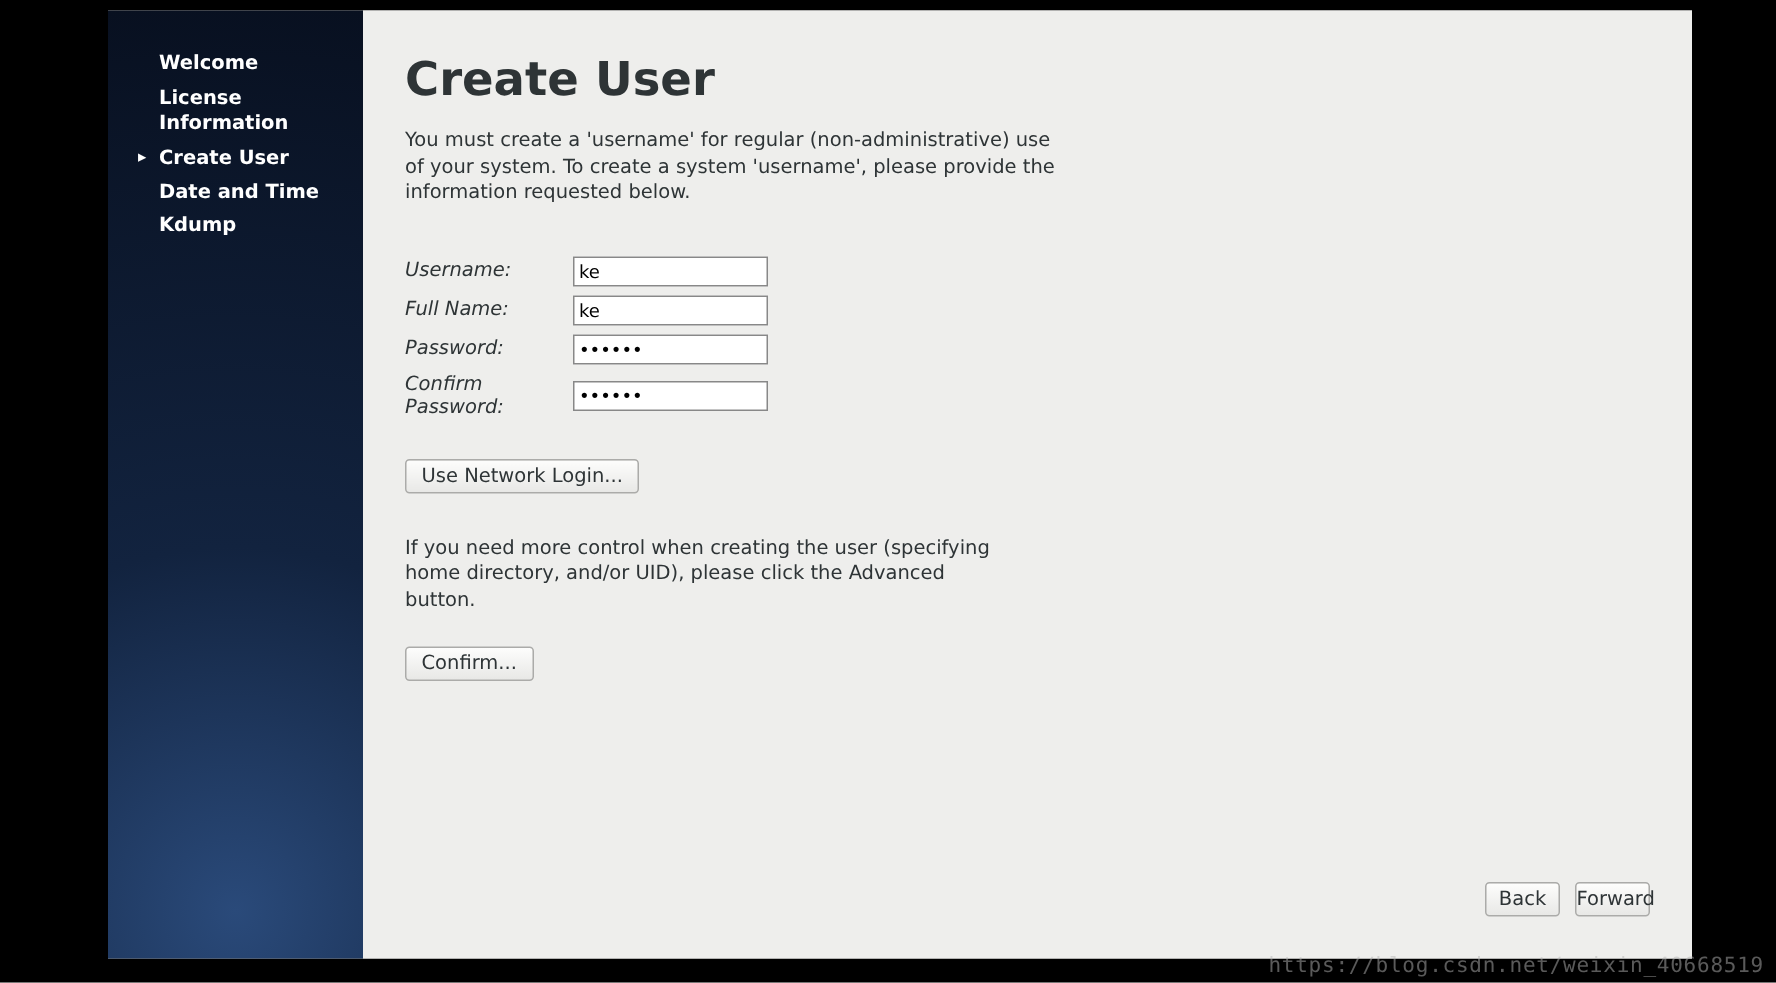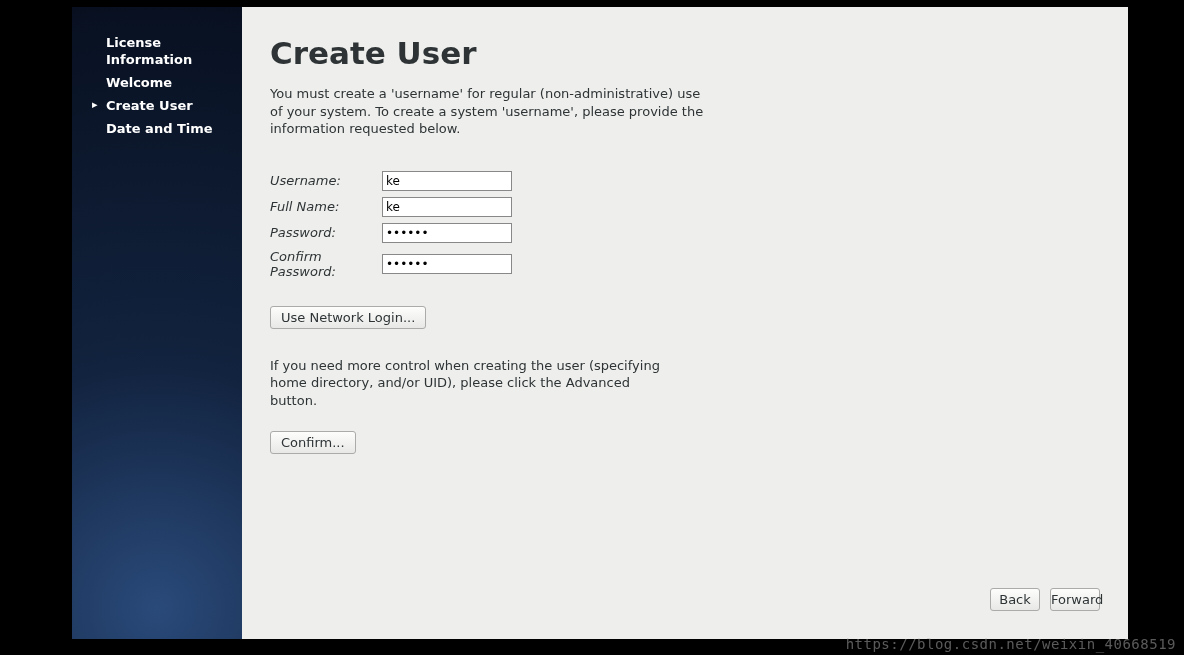--- a/index.html
+++ b/index.html
@@ -149,24 +149,25 @@
       font-family: monospace;
       letter-spacing: 0.5px;
     }
   </style>
 </head>
 <body>
 
 <div class="window">
 
   <div class="sidebar">
+    <div class="sidebar-item">Welcome</div>
     <div class="sidebar-item">License Information</div>
-    <div class="sidebar-item">Welcome</div>
     <div class="sidebar-item current">Create User</div>
     <div class="sidebar-item">Date and Time</div>
+    <div class="sidebar-item">Kdump</div>
   </div>
 
   <div class="main">
     <h1 class="title">Create User</h1>
     <p class="description">You must create a 'username' for regular (non-administrative) use of your system.  To create a system 'username', please provide the information requested below.</p>
 
     <table class="form-table">
       <tbody>
           <tr>
         <td class="label-cell">Username:</td>

